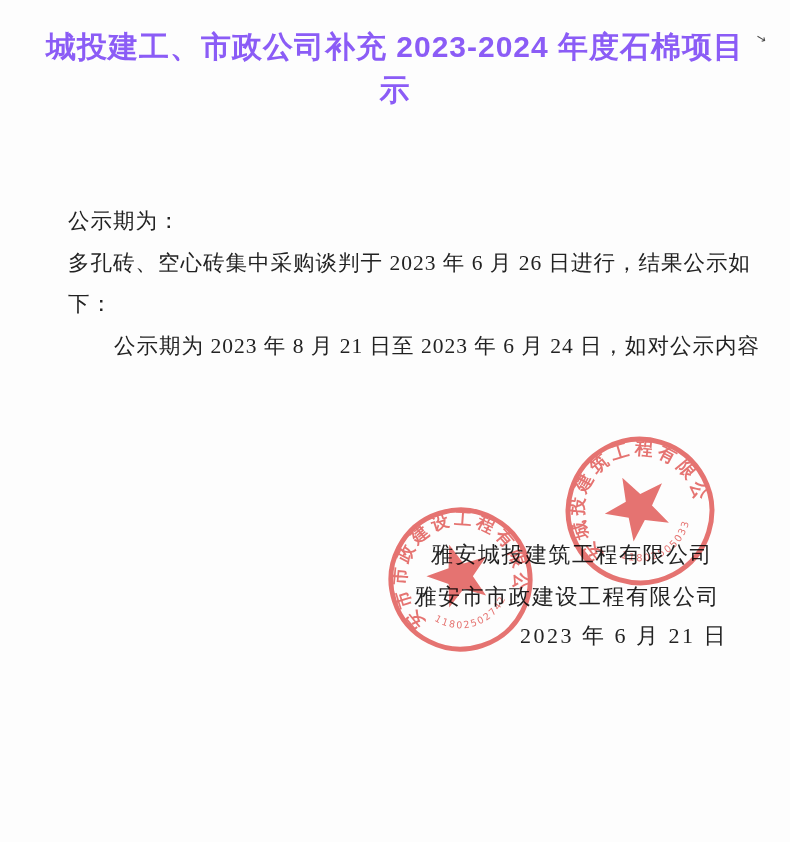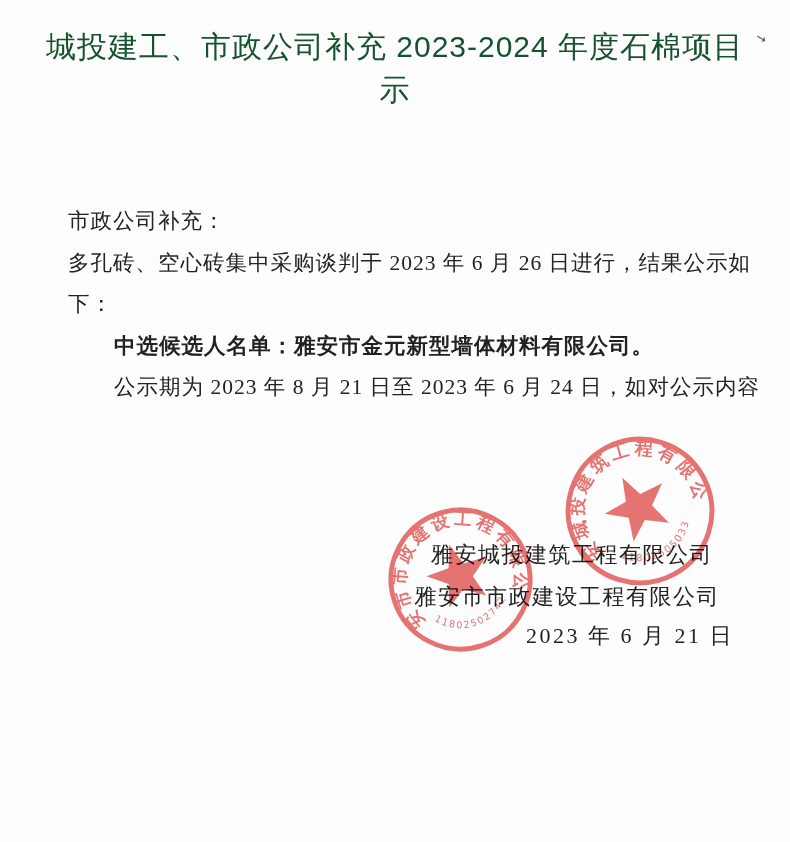--- a/index.html
+++ b/index.html
@@ -6,37 +6,37 @@
   .page{
     position:relative;width:790px;height:842px;background:#fdfdfd;
     font-family:"Liberation Serif",serif;color:#1c1c1c;overflow:hidden;
   }
   .scan-mark{
     position:absolute;top:31px;left:756px;font-size:12px;color:#4a4a4a;
     transform:rotate(-15deg);font-family:"DejaVu Sans",sans-serif;
   }
   .title{
     position:absolute;top:25px;left:42px;right:42px;text-align:center;
-    font-family:"Liberation Sans",sans-serif;font-weight:normal;
-    font-size:30px;line-height:43px;color:#14532d;letter-spacing:1px;
+    font-family:"Liberation Sans",sans-serif;font-weight:bold;
+    font-size:30px;line-height:43px;color:#8b5cf6;letter-spacing:1px;
   }
   .body-text{
     position:absolute;top:201px;left:68px;width:684px;
     font-size:21.5px;line-height:41.6px;letter-spacing:1px;color:#222;
   }
   .line{white-space:nowrap;}
   .line.indent{text-indent:46px;}
   .line.bold{font-weight:bold;}
   .sig-line{
     position:absolute;font-size:22px;letter-spacing:1.5px;color:#222;
     white-space:nowrap;
   }
   #sig1{top:540px;right:77px;}
   #sig2{top:582px;right:70px;}
-  #sig3{top:621px;right:56px;letter-spacing:2.5px;}
+  #sig3{top:621px;right:62px;letter-spacing:2.5px;}
   .seal{
     position:absolute;mix-blend-mode:multiply;opacity:0.88;
     transform-origin:50% 50%;
   }
   #seal-left{left:384px;top:503px;width:153px;height:153px;transform:rotate(-18deg);}
   #seal-right{left:561px;top:432px;width:158px;height:158px;transform:rotate(-28deg);}
   .ring-text{
     font-size:20px;letter-spacing:4.5px;text-anchor:middle;
     font-family:"Liberation Serif",serif;font-weight:bold;
   }
@@ -51,24 +51,23 @@
 <div class="page">
 
   <div class="scan-mark">↘</div>
 
   <div class="title">
     <div>城投建工、市政公司补充 2023-2024 年度石棉项目</div>
     <div>示</div>
   </div>
 
   <div class="body-text">
-    <div class="line">市政公司补充：</div>
+    <div class="line">公示期为：</div>
     <div class="line">多孔砖、空心砖集中采购谈判于 2023 年 6 月 26 日进行，结果公示如</div>
     <div class="line">下：</div>
-    <div class="line indent bold">中选候选人名单：雅安市金元新型墙体材料有限公司。</div>
     <div class="line indent">公示期为 2023 年 8 月 21 日至 2023 年 6 月 24 日，如对公示内容</div>
   </div>
 
   <div class="sig-line" id="sig1">雅安城投建筑工程有限公司</div>
   <div class="sig-line" id="sig2">雅安市市政建设工程有限公司</div>
   <div class="sig-line" id="sig3">2023 年 6 月 21 日</div>
 
   <svg id="seal-left" class="seal" viewBox="0 0 176 176">
     <defs>
       <path id="sealL-top" d="M 33.4,119.5 A 63,63 0 1 1 142.6,119.5" fill="none"></path>

